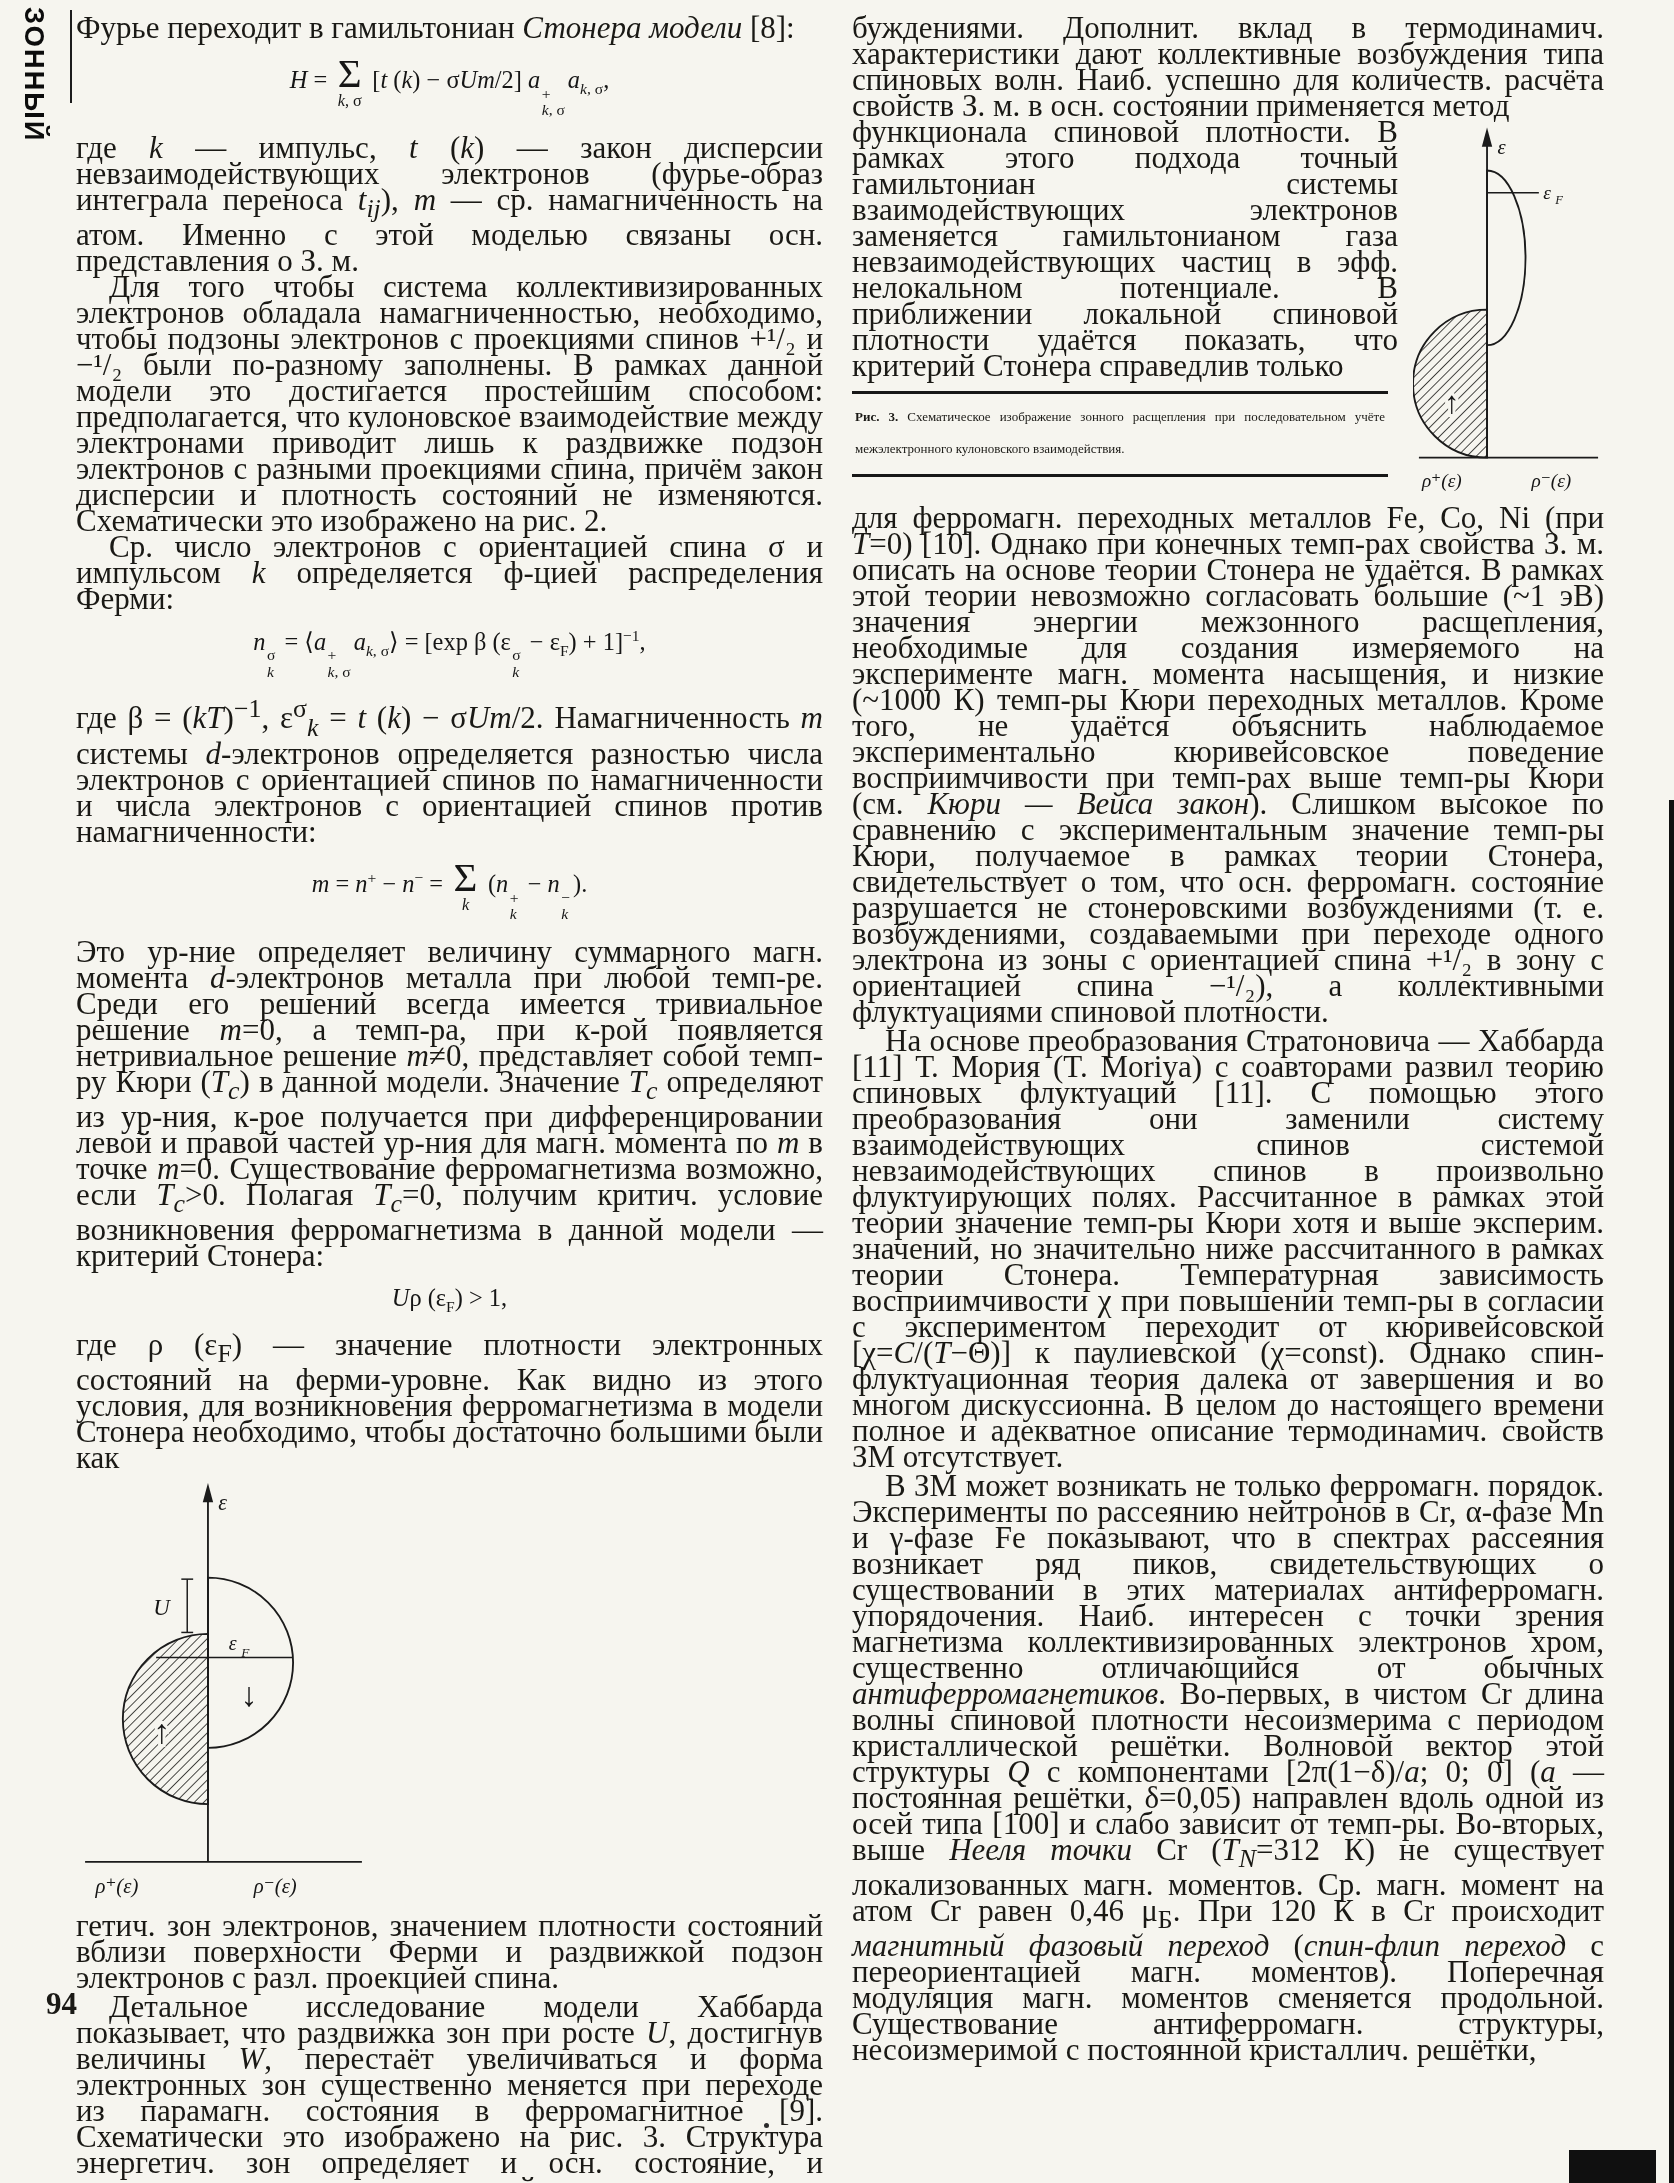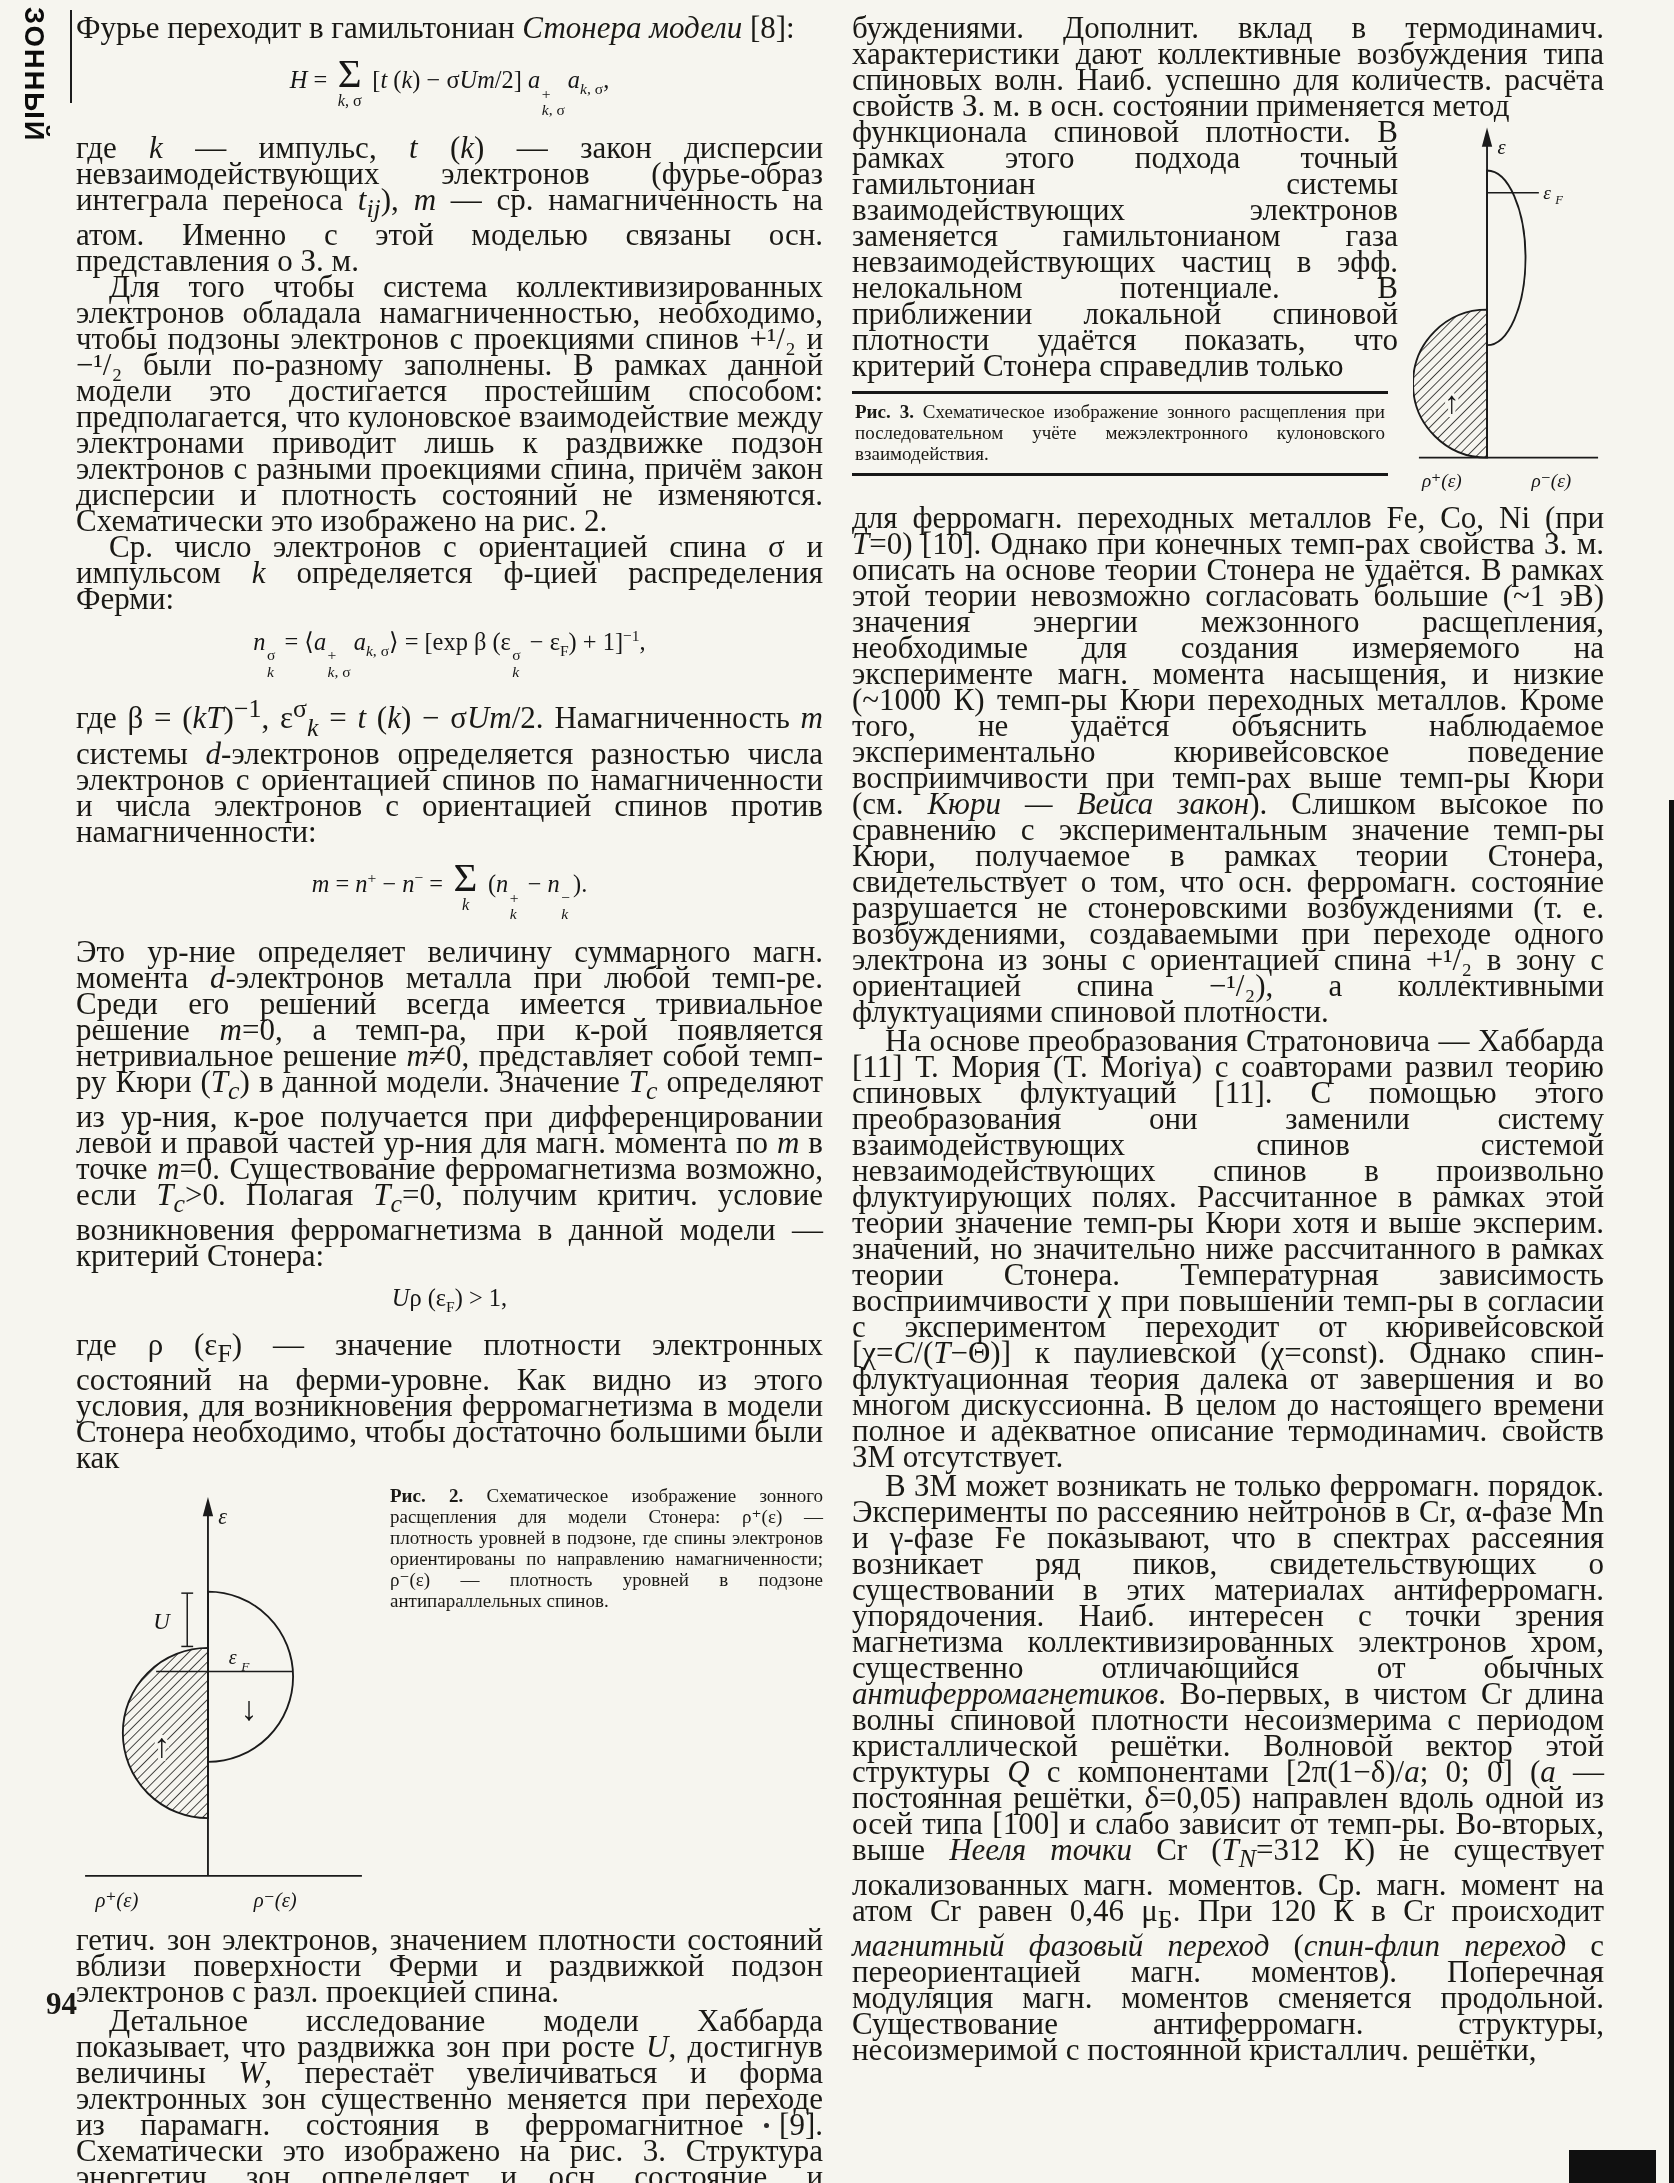--- a/index.html
+++ b/index.html
@@ -21,21 +21,21 @@
     margin:15px 0 16.3px;
   }
   .bigsum { display:inline-flex; flex-direction:column; align-items:center;
     vertical-align:middle; line-height:1; margin:0 4.4px; }
   .bigsum .sig { font-size:41px; line-height:.85; }
   .bigsum .lim { font-size:16.3px; margin-top:2.2px; }
   .ss { display:inline-flex; flex-direction:column; align-items:flex-start;
     font-size:15.6px; line-height:1.05; vertical-align:-10.4px; margin:0 3px 0 1.5px; }
   sub.fs, sup.fs { font-size:15.6px; }
 
-  .caption { font-size:19px; line-height:21px; text-align:justify; }
+  .caption { font-size:13px; line-height:32px; text-align:justify; }
   .fig2box { float:left; width:295px; height:433px; margin:6px 19px 3px 0; }
   .cap2 { margin-top:13.3px; }
   .clearl { clear:left; margin-top:28px; }
 
   .fig3box { float:right; width:191px; height:374px; margin:4.4px 0 7.4px 15px; }
   .capblock {
     width:536px; margin-top:12px;
     border-top:3.7px solid #171717; border-bottom:3.7px solid #171717;
     padding:7.4px 3px 9px;
   }
@@ -128,21 +128,20 @@
           <line x1="142" y1="138" x2="158" y2="138" stroke="#1b1b1b" stroke-width="2"></line>
           <line x1="142" y1="210" x2="158" y2="210" stroke="#1b1b1b" stroke-width="2"></line>
           <text x="104" y="186" font-size="31" class="svg-var">U</text>
           <text x="104" y="360" font-size="46" stroke="#f6f5ef" stroke-width="8">↑</text>
           <text x="104" y="360" font-size="46">↑</text>
           <text x="222" y="310" font-size="46">↓</text>
           <text x="26" y="562" font-size="28" class="svg-var">ρ⁺(ε)</text>
           <text x="240" y="562" font-size="28" class="svg-var">ρ⁻(ε)</text>
         </svg>
       </div>
-      <div class="caption cap2"><b>Рис. 2.</b> Схематическое изображение зонного расщепления для модели Стонера: ρ⁺(ε) — плотность уровней в подзоне, где спины электронов ориентированы по направлению намагниченности; ρ⁻(ε) — плотность уровней в подзоне антипараллельных спинов.</div>
     </div>
 
     <p class="body clearl">гетич. зон электронов, значением плотности состояний вблизи поверхности Ферми и раздвижкой подзон электронов с разл. проекцией спина.</p>
     <p class="body ind mt">Детальное исследование модели Хаббарда показывает, что раздвижка зон при росте <i>U</i>, достигнув величины <i>W</i>, перестаёт увеличиваться и форма электронных зон существенно меняется при переходе из парамагн. состояния в ферромагнитное [9]. Схематически это изображено на рис. 3. Структура энергетич. зон определяет и осн. состояние, и равновесные термодинамич. свойства системы, такие, напр., как зависимость магн. момента от темп-ры, к-рая связана с одноэлектронными воз-</p>
   </div>
 
   <div class="col col-right">
     <p class="body">буждениями. Дополнит. вклад в термодинамич. характеристики дают коллективные возбуждения типа спиновых волн. Наиб. успешно для количеств. расчёта свойств З. м. в осн. состоянии применяется метод</p>
 
     <div class="fig3box">

